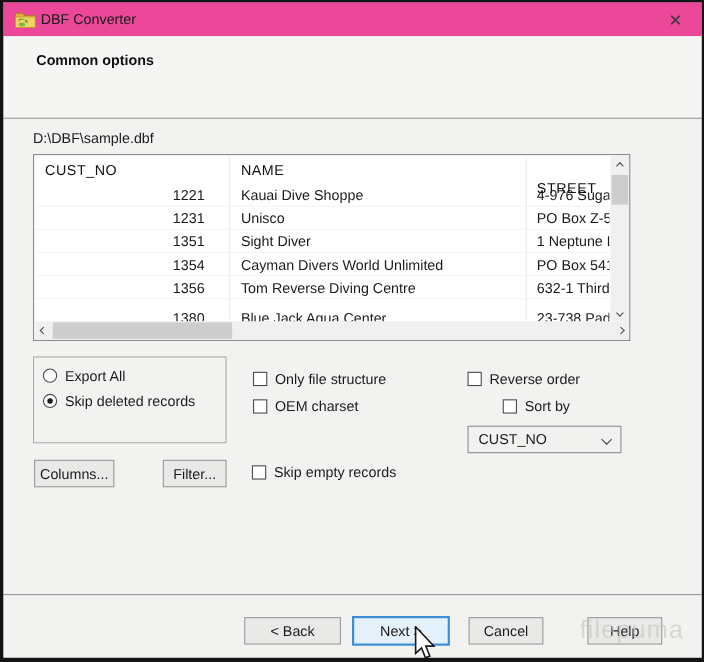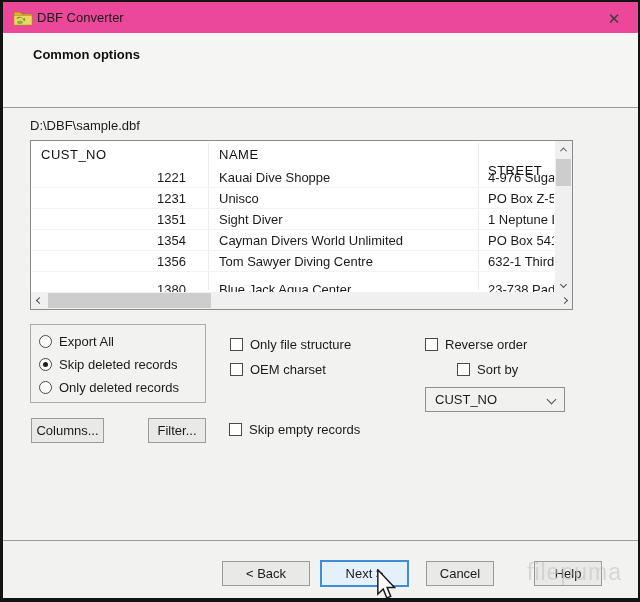--- a/index.html
+++ b/index.html
@@ -125,21 +125,21 @@
         <span class="cell cell-1">Sight Diver</span>
         <span class="cell cell-2">1 Neptune L</span>
       </div>
       <div class="grid-row" style="top:89px;">
         <span class="cell cell-0">1354</span>
         <span class="cell cell-1">Cayman Divers World Unlimited</span>
         <span class="cell cell-2">PO Box 541</span>
       </div>
       <div class="grid-row" style="top:110px;">
         <span class="cell cell-0">1356</span>
-        <span class="cell cell-1">Tom Sawyer Diving Centre</span>
+        <span class="cell cell-1">Tom Reverse Diving Centre</span>
         <span class="cell cell-2">632-1 Third</span>
       </div>
       <div class="grid-row" style="top:138px;">
         <span class="cell cell-0">1380</span>
         <span class="cell cell-1">Blue Jack Aqua Center</span>
         <span class="cell cell-2">23-738 Padd</span>
       </div>
 
       <div class="vscroll">
         <div class="sb-arrow sb-up">
@@ -165,24 +165,20 @@
 
   <div class="groupbox">
     <div class="opt-row r1">
       <span class="radio"></span>
       <span>Export All</span>
     </div>
     <div class="opt-row r2">
       <span class="radio checked"></span>
       <span>Skip deleted records</span>
     </div>
-    <div class="opt-row r3">
-      <span class="radio"></span>
-      <span>Only deleted records</span>
-    </div>
   </div>
 
   <div class="opt-row cb-ofs">
     <span class="checkbox"></span>
     <span>Only file structure</span>
   </div>
   <div class="opt-row cb-oem">
     <span class="checkbox"></span>
     <span>OEM charset</span>
   </div>

